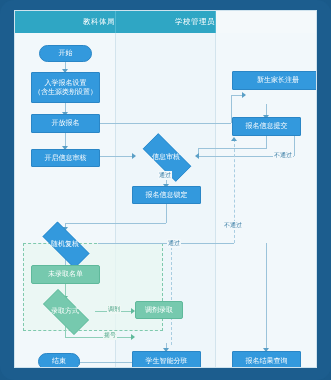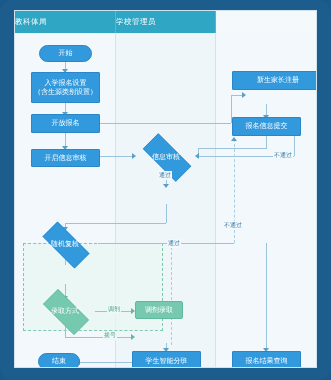--- a/index.html
+++ b/index.html
@@ -22,21 +22,21 @@
     box-sizing:border-box;
     overflow:hidden;
   }
   
   .lane-head{
     position:absolute;top:0;height:22px;
     background:#2fa6c4;
     color:#ffffff;
     font-size:7.5px;
     letter-spacing:.5px;
-    display:flex;align-items:center;justify-content:flex-start;
+    display:flex;align-items:center;justify-content:flex-end;
     box-sizing:border-box;
   }
   .lane-head.sep{border-right:1px solid #4fb8d2;}
   
   .lane-body{
     position:absolute;top:22px;height:336px;
     background:#f2f8fb;
     box-sizing:border-box;
   }
   .lane-body.sep{border-right:1px solid #d3e4ed;}
@@ -222,35 +222,41 @@
 
     <div class="node rect" style="left:16px;top:138px;width:69px;height:18px;">
       <span>开启信息审核</span>
     </div>
 
     <div class="diamond-wrap" style="left:19px;top:219px;width:62px;height:28px;">
       <div class="diamond-shape"></div>
       <div class="diamond-label">随机复核</div>
     </div>
 
+    <div class="node gr-rect" style="left:16px;top:254px;width:69px;height:19px;">
+      <span>未录取名单</span>
+    </div>
 
     <div class="diamond-wrap" style="left:20px;top:286px;width:60px;height:28px;">
       <div class="diamond-shape green"></div>
       <div class="diamond-label">录取方式</div>
     </div>
 
     <div class="node pill" style="left:23px;top:342px;width:42px;height:17px;">
       <span>结束</span>
     </div>
 
     <div class="diamond-wrap" style="left:119px;top:131px;width:64px;height:29px;">
       <div class="diamond-shape"></div>
       <div class="diamond-label">信息审核</div>
     </div>
 
+    <div class="node rect" style="left:117px;top:175px;width:69px;height:18px;">
+      <span>报名信息锁定</span>
+    </div>
 
     <div class="node gr-rect" style="left:120px;top:290px;width:48px;height:18px;">
       <span>调剂录取</span>
     </div>
 
 
     <div class="node rect" style="left:117px;top:340px;width:69px;height:21px;">
       <span>学生智能分班</span>
     </div>
 

